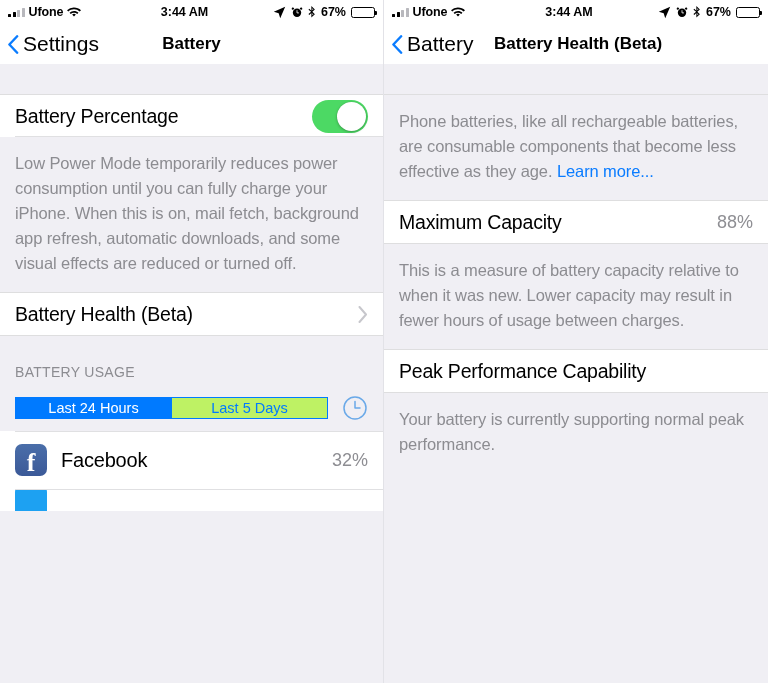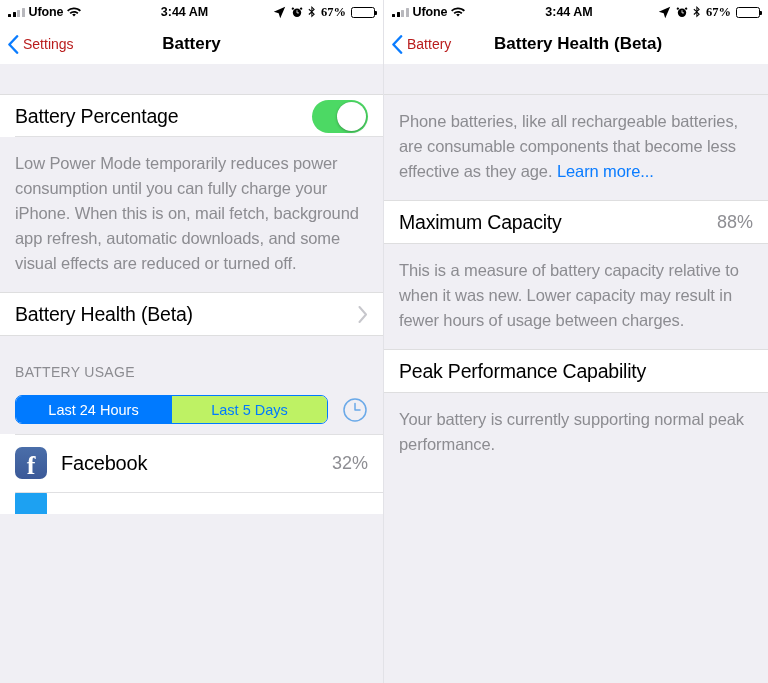--- a/index.html
+++ b/index.html
@@ -38,21 +38,21 @@
   .signal i.d3 { height: 7px; background: #b8b8bd; }
   .signal i.d4 { height: 9px; background: #b8b8bd; }
   .carrier { font-size: 12.5px; font-weight: bold; letter-spacing: -0.1px; }
   .wifi { width: 14px; height: 11px; display: inline-block; }
   .sb-center {
     position: absolute; left: 0; right: 14px; text-align: center;
     font-size: 12.5px; font-weight: bold; pointer-events: none;
   }
   .sb-right {
     margin-left: auto; display: flex; align-items: center; gap: 5px;
-    position: relative; z-index: 2; font-family: Liberation Serif, serif;
+    position: relative; z-index: 2;
   }
   .sb-right svg { display: block; }
   .batt-pct { font-size: 12.5px; font-weight: bold; }
   .battshell {
     width: 24px; height: 11px; border: 1.2px solid #000; border-radius: 2.5px;
     position: relative; padding: 1.2px;
   }
   .battshell::after {
     content: ""; position: absolute; right: -3.2px; top: 3px;
     width: 2px; height: 4px; background: #000; border-radius: 0 1px 1px 0;
@@ -60,21 +60,21 @@
   .battfill { height: 100%; background: #000; border-radius: 1px; }
 
   
   .navbar {
     height: 40px; background: #ffffff;
     display: flex; align-items: center;
     position: relative; padding: 0 8px;
   }
   .navback {
     display: flex; align-items: center; gap: 4px;
-    color: #b91c1c; font-size: 14px; cursor: pointer;
+    color: #000000; font-size: 21px; cursor: pointer;
     position: relative; z-index: 2;
   }
   .chev-left { width: 11px; height: 19px; flex: none; }
   .navtitle {
     position: absolute; left: 0; right: 0; text-align: center;
     font-size: 17px; font-weight: bold; color: #000; pointer-events: none;
   }
   .phone.right .navtitle { left: 110px; right: 0; text-align: left; }
 
   
@@ -124,22 +124,22 @@
   }
 
   .chev-right { margin-left: auto; width: 10px; height: 17px; flex: none; }
 
   
   .segwrap {
     display: flex; align-items: center; gap: 14px;
     padding: 8px 15px 10px 15px; background: #f0eff4;
   }
   .seg {
-    display: flex; flex: 1; height: 29px;
-    border: 1.2px solid #007aff; border-radius: 7px; overflow: hidden;
+    display: flex; flex: 1; height: 22px;
+    border: 1.2px solid #007aff; border-radius: 0; overflow: hidden;
     cursor: pointer;
   }
   .seg div {
     flex: 1; display: flex; align-items: center; justify-content: center;
     font-size: 14.5px; color: #007aff; background: #bef264;
   }
   .seg div.active { background: #007aff; color: #fff; }
   .seg div + div { border-left: 1.2px solid #007aff; }
   .clock-icon { width: 26px; height: 26px; flex: none; cursor: pointer; }
 

